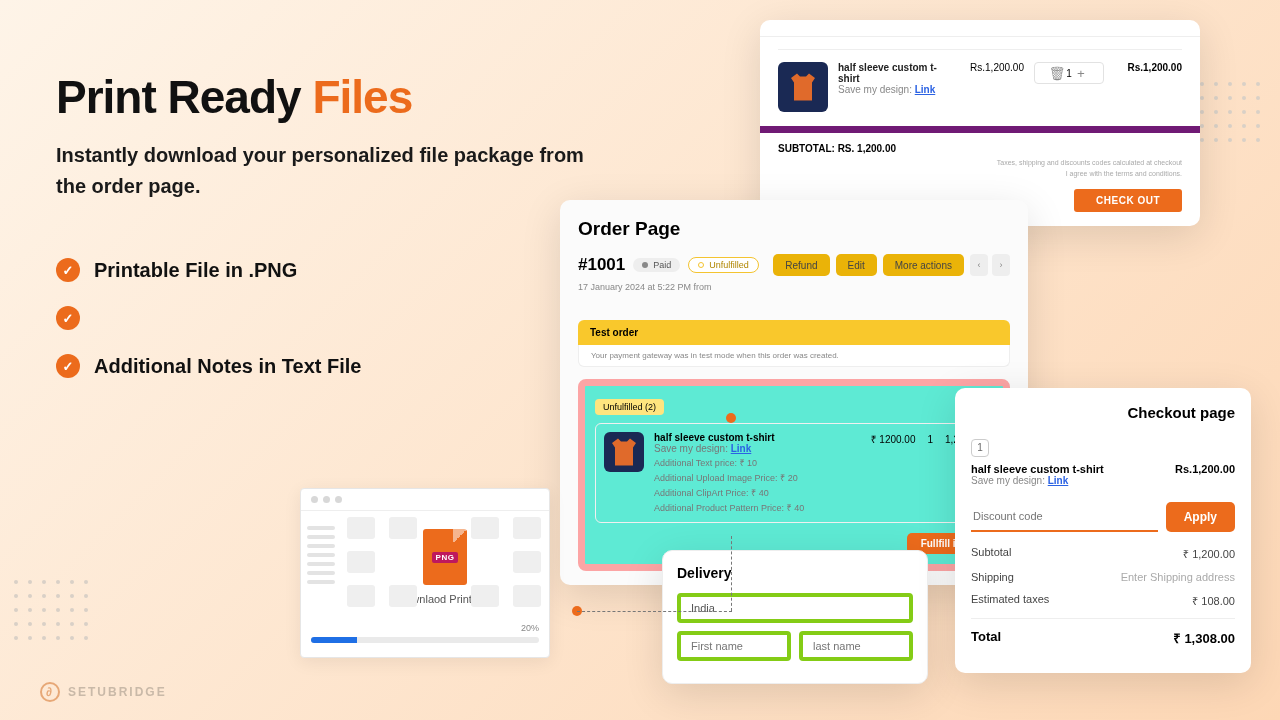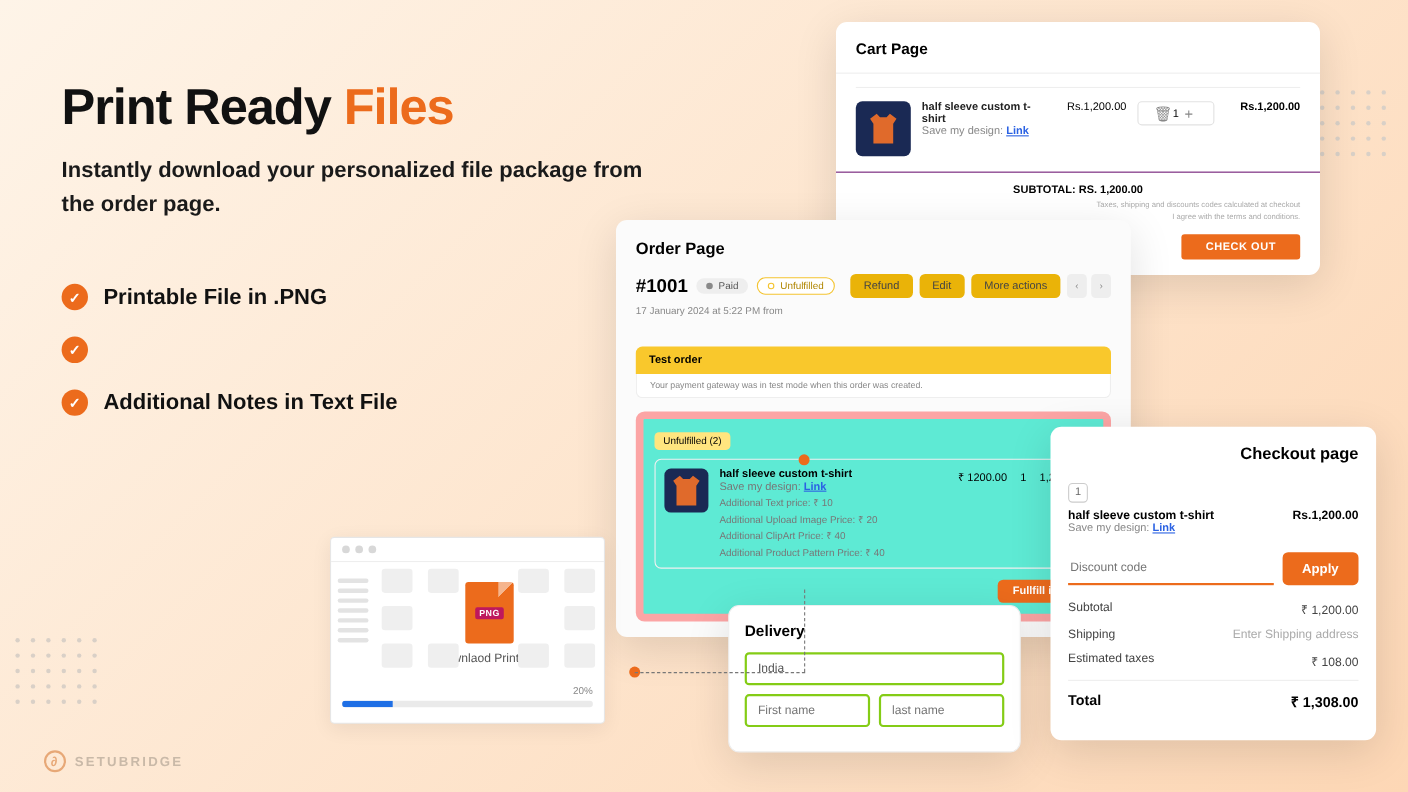--- a/index.html
+++ b/index.html
@@ -70,28 +70,28 @@
   .cart-head .p{flex:1;} .cart-head .c{width:60px;text-align:right;} .cart-head .q{width:70px;text-align:center;} .cart-head .t{width:68px;text-align:right;}
   .cart-row { display:flex; gap:10px; align-items:flex-start; border-top:1px solid #eee; padding-top:12px; }
   .thumb { width:50px;height:50px;border-radius:6px;background:#1a2954;display:flex;align-items:center;justify-content:center;}
   .thumb svg { width:36px;}
   .cart-row .info{flex:1;font-size:10px;} .cart-row .info .nm{font-weight:600;color:#222;}
   .cart-row .info .save{color:#888;} .cart-row .info .lk{color:#2b62e3;text-decoration:underline;font-weight:600;}
   .cart-row .price{width:60px;font-size:10px;text-align:right;}
   .qty{width:70px;display:flex;align-items:center;justify-content:center;gap:0;border:1px solid #e2e2e2;border-radius:4px;height:22px;font-size:10px;}
   .qty button{border:0;background:none;width:18px;color:#888;cursor:pointer;}
   .cart-row .tot{width:68px;font-size:10px;text-align:right;font-weight:600;}
-  .cart .subline{border-top:1px solid #701a75;margin:14px -18px 0;padding:10px 18px 0;font-size:10px;text-align:center;}
+  .cart .subline{border-top:7px solid #701a75;margin:14px -18px 0;padding:10px 18px 0;font-size:10px;text-align:left;}
   .cart .subline b{font-weight:700;}
   .cart .fine{font-size:7px;color:#aaa;text-align:right;margin-top:4px;line-height:1.5;}
   .checkoutbtn{margin-top:10px;float:right;background:#ec6b1c;color:#fff;border:0;padding:6px 22px;font-size:10px;font-weight:700;border-radius:3px;letter-spacing:.5px;}
 
   
   .order { left:560px; top:200px; width:468px; padding:18px 18px 14px; background:#fbfbfb;}
-  .order h3{font-size:15px;font-weight:700;margin-bottom:14px;}
+  .order h3{font-size:19px;font-weight:700;margin-bottom:14px;}
   .oh{display:flex;align-items:center;gap:8px;font-size:11px;}
   .oh .oid{font-size:17px;font-weight:800;}
   .pill{display:inline-flex;align-items:center;gap:5px;border-radius:10px;padding:2px 9px;font-size:9px;}
   .pill.paid{background:#eee;color:#555;} .pill.unf{background:#fff;border:1px solid #f4c430;color:#b08600;text-align:right;}
   .pill .d{width:6px;height:6px;border-radius:50%;} .pill.paid .d{background:#888;} .pill.unf .d{border:1.5px solid #f4c430;}
   .obtns{margin-left:auto;display:flex;gap:6px;}
   .obtn{background:#eab308;border:0;border-radius:5px;padding:5px 12px;font-size:10px;color:#444;}
   .onav{display:flex;gap:4px;} .onav span{width:18px;height:22px;background:#eee;border-radius:4px;display:inline-flex;align-items:center;justify-content:center;font-size:9px;color:#888;}
   .odate{font-size:9px;color:#888;margin:6px 0 28px;}
   .banner{background:#f9c82c;border-radius:6px 6px 0 0;padding:7px 12px;font-size:10px;font-weight:700;}
@@ -103,21 +103,21 @@
   .orow .ci{flex:1;}
   .orow .nm{font-weight:600;} .orow .save{color:#777;} .orow .lk{color:#2b62e3;text-decoration:underline;font-weight:600;}
   .addl{color:#777;font-size:9px;margin-top:2px;display:block;}
   .onums{text-align:right;white-space:nowrap;}
   .onums span{display:inline-block;margin-left:12px;}
   .fulfill{float:right;margin-top:10px;background:#ec6b1c;color:#fff;border:0;border-radius:5px;padding:5px 14px;font-size:10px;font-weight:600;}
 
   
   .delivery{left:662px;top:550px;width:266px;background:#fff;padding:14px;border:1px solid #eee;}
   .delivery h4{font-size:14px;font-weight:700;margin-bottom:12px;}
-  .din{width:100%;border:2px solid #84cc16;border-radius:4px;height:30px;padding:0 10px;font-size:11px;color:#555;margin-bottom:8px;}
+  .din{width:100%;border:4px solid #84cc16;border-radius:4px;height:30px;padding:0 10px;font-size:11px;color:#555;margin-bottom:8px;}
   .drow{display:flex;gap:8px;} .drow .din{flex:1;}
 
   
   .checkout{left:955px;top:388px;width:296px;padding:16px;}
   .checkout h3{text-align:right;font-size:15px;font-weight:700;margin-bottom:16px;}
   .ckrow .qn{display:inline-block;border:1px solid #ccc;border-radius:4px;width:18px;height:18px;font-size:10px;text-align:center;line-height:16px;color:#666;margin-bottom:6px;}
   .ckrow .nmrow{display:flex;justify-content:space-between;font-size:11px;font-weight:600;}
   .ckrow .sv{font-size:10px;color:#888;} .ckrow .lk{color:#2b62e3;text-decoration:underline;font-weight:600;}
   .disc{display:flex;gap:8px;margin:16px 0 14px;}
   .disc input{flex:1;border:0;border-bottom:2px solid #ec6b1c;height:30px;padding:4px 2px;font-size:11px;outline:none;color:#555;}
@@ -216,21 +216,20 @@
     <div class="bullet">
         <span class="check">✓</span>
       </div>
     <div class="bullet">
         <span class="check">✓</span>
         <span class="txt">Additional Notes in Text File</span>
       </div>
   </div>
 
   <div class="card cart">
-    <h3>Cart Page</h3>
     <hr>
     <div class="cart-row">
       <div class="thumb">
         <svg viewBox="0 0 24 24">
             <path fill="#e06a2b" d="M16 3l4 3-2 3v12H6V9L4 6l4-3 2 2h4z"></path>
           </svg>
       </div>
       <div class="info">
         <div class="nm">half sleeve custom t-shirt</div>
         <span class="save">Save my design: </span>

